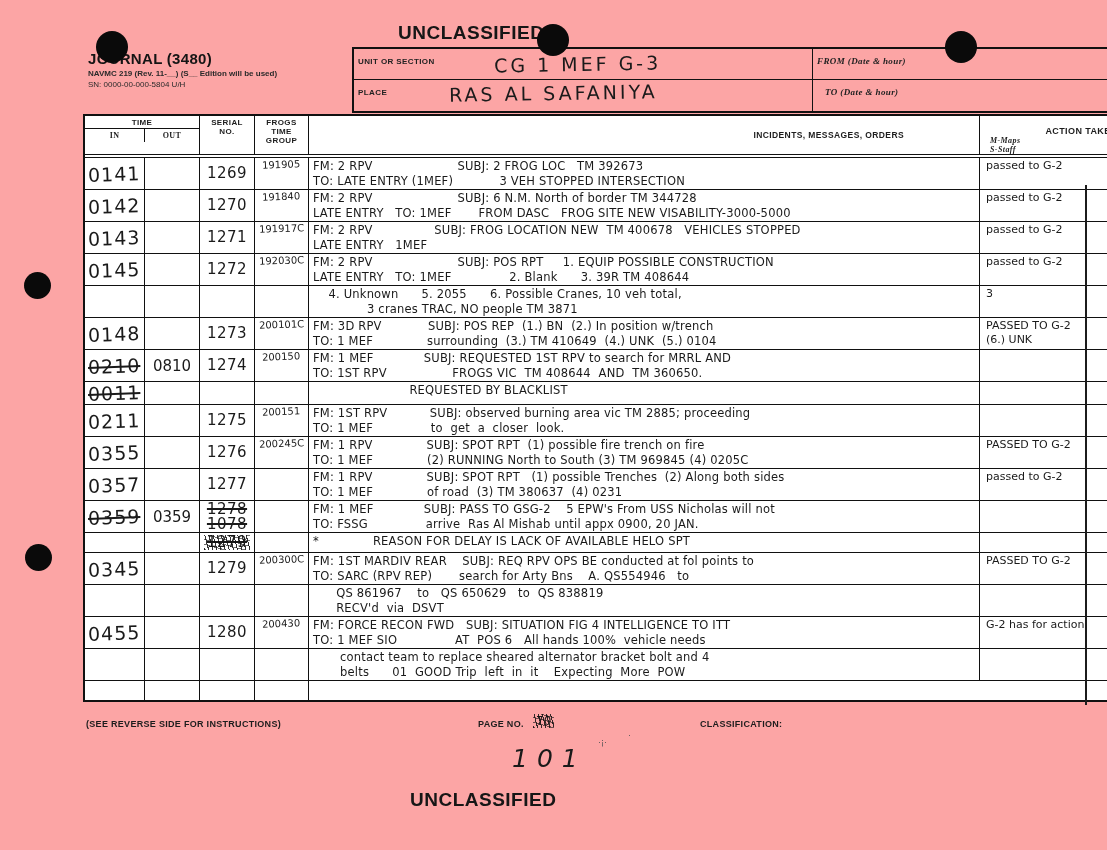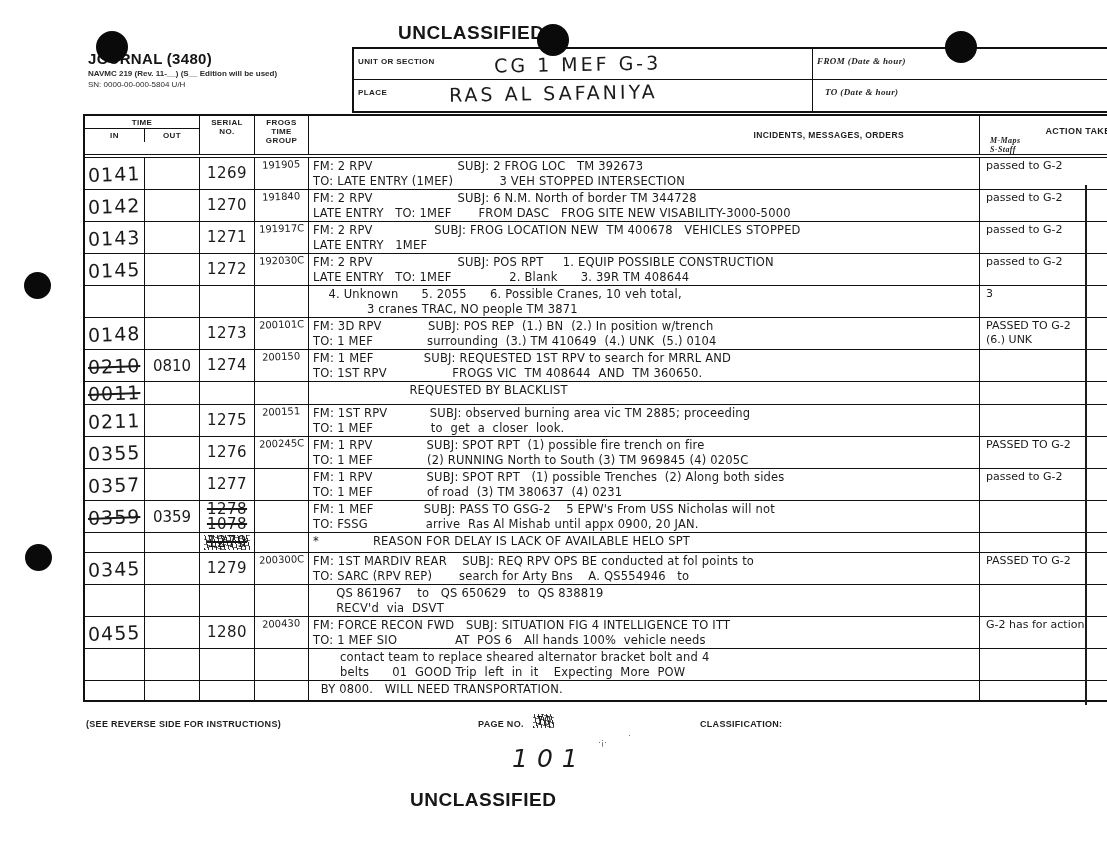--- a/index.html
+++ b/index.html
@@ -1,16 +1,16 @@
 <!DOCTYPE html>
 <html><head>
 <meta charset="utf-8">
 <style>
   html,body{margin:0;padding:0;background:#e8e8e8;}
-  .page{position:relative;width:1107px;height:850px;background:#ffffff;overflow:hidden;
+  .page{position:relative;width:1107px;height:850px;background:#fca5a5;overflow:hidden;
         font-family:"Liberation Sans",sans-serif;color:#141414;}
   
   .banner{position:absolute;font-weight:bold;font-size:19px;letter-spacing:.5px;color:#161616;}
   .banner.top{left:398px;top:22px;}
   .banner.bottom{left:410px;top:789px;}
   
   .hdr-left{position:absolute;left:88px;top:50px;width:262px;}
   .hdr-left .title{font-weight:bold;font-size:15px;letter-spacing:.3px;}
   .hdr-left .sub,.hdr-left .sn{font-size:8px;font-weight:bold;color:#2a2a2a;margin-top:2px;}
   .hdr-left .sn{font-weight:normal;}
@@ -25,21 +25,21 @@
   .hdr-lbl.it{font-weight:bold;font-style:italic;font-family:"Liberation Serif",serif;font-size:9px;}
   .hw{font-family:"DejaVu Sans",sans-serif;color:#1a1a1a;}
   .hdr-hw{position:absolute;left:140px;top:4px;font-size:19px;letter-spacing:3px;transform:rotate(-1deg);white-space:nowrap;}
   .hdr-hw.place{left:95px;top:2px;}
   
   .jtable{position:absolute;left:83px;top:114px;width:1102px;border:2.5px solid #111;box-sizing:border-box;background:#fff;}
   .thead{display:grid;grid-template-columns:115px 55px 54px 1fr 203px;border-bottom:4px double #111;}
   .thc{border-right:1.5px solid #111;box-sizing:border-box;text-align:center;font-size:8px;font-weight:bold;letter-spacing:.4px;color:#1d1d1d;}
   .thc:last-child{border-right:none;}
   .th-time-top{border-bottom:1.2px solid #111;padding:2px 0 1px;}
-  .th-time-sub{display:grid;grid-template-columns:60px 1fr;}
+  .th-time-sub{display:grid;grid-template-columns:60px 1fr;font-family:Liberation Serif, serif;}
   .th-time-sub div{padding:2px 0;border-right:1.2px solid #111;}
   .th-time-sub div:last-child{border-right:none;}
   .pre{white-space:pre-line;padding-top:2px;line-height:9px;}
   .th-inc{display:flex;align-items:center;justify-content:flex-end;padding-right:75px;font-size:8.5px;}
   .th-act .t{font-size:9px;padding-top:10px;}
   .th-act .r{display:flex;justify-content:space-between;padding:0 10px;font-size:8px;font-style:italic;font-family:"Liberation Serif",serif;}
   
   .jrow{display:grid;grid-template-columns:60px 55px 55px 54px 1fr 203px;border-bottom:1.5px solid #111;min-height:19px;}
   .jrow:last-child{border-bottom:none;}
   .jcell{border-right:1.5px solid #111;box-sizing:border-box;overflow:hidden;position:relative;}
@@ -414,23 +414,20 @@
             <div class="inc-line hw">       contact team to replace sheared alternator bracket bolt and 4</div>
             <div class="inc-line hw">       belts      01  GOOD Trip  left  in  it    Expecting  More  POW</div>
           </div>
           <div class="jcell c-act"></div>
         </div>
         <div class="jrow">
           <div class="jcell c-in"></div>
           <div class="jcell c-out"></div>
           <div class="jcell c-serial"></div>
           <div class="jcell c-dtg"></div>
-          <div class="jcell c-inc">
-            <div class="inc-line hw">  BY 0800.   WILL NEED TRANSPORTATION.</div>
-          </div>
           <div class="jcell c-act"></div>
         </div>
       </div>
   </div>
 
   <div class="foot-lbl" style="left:86px;top:719px;">(SEE REVERSE SIDE FOR INSTRUCTIONS)</div>
   <div class="foot-lbl" style="left:478px;top:719px;">PAGE NO.</div>
   <div class="crossed hw">
     <span class="scrib">70</span>
   </div>

